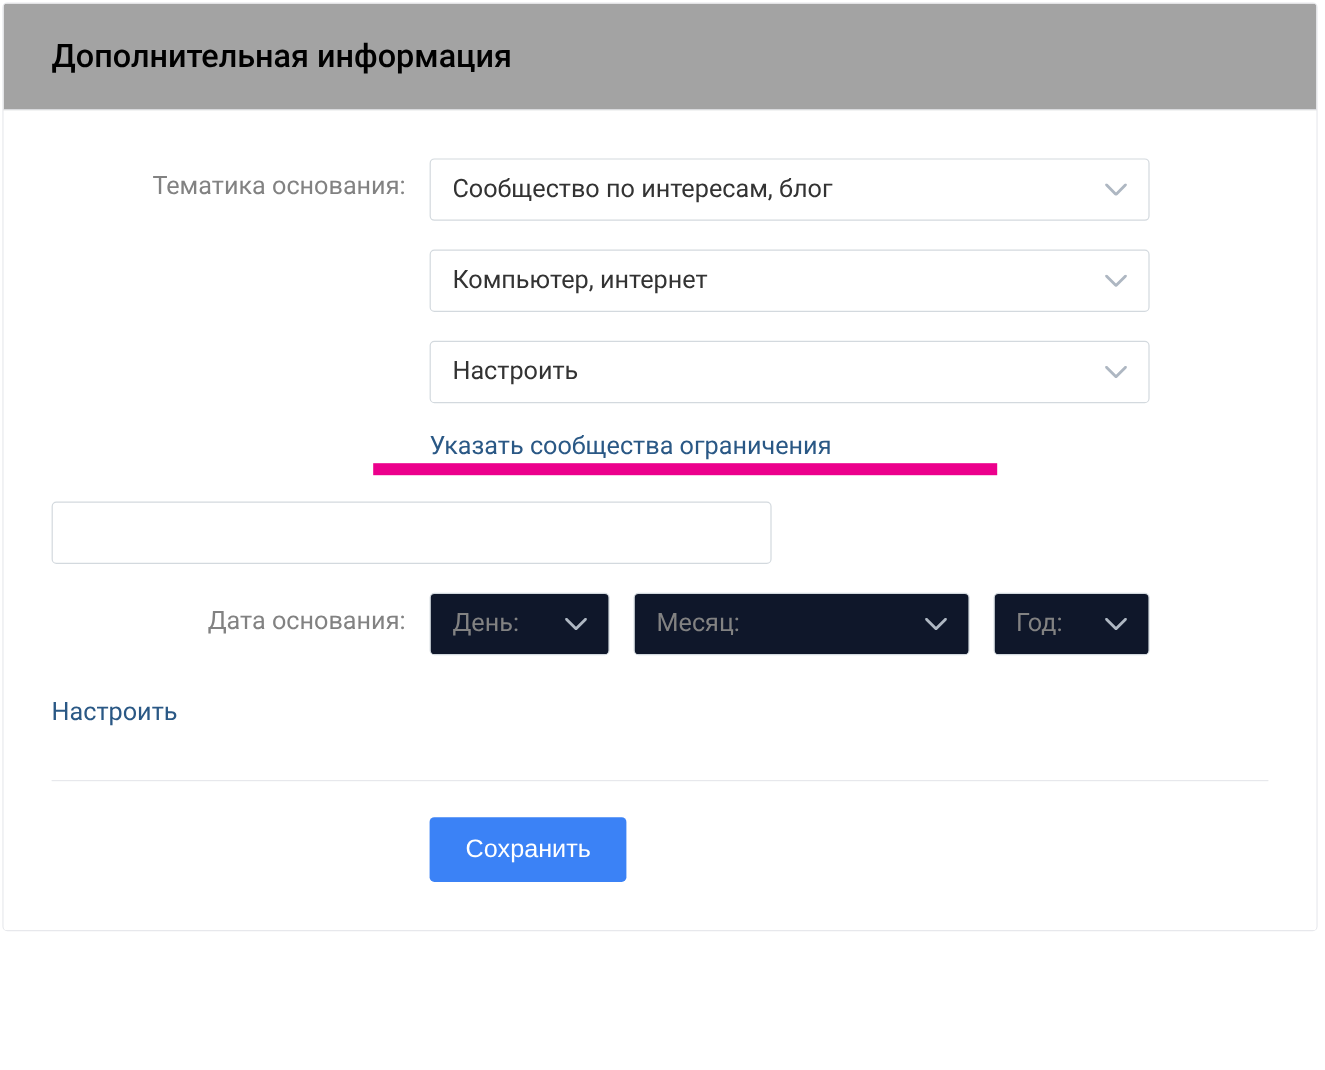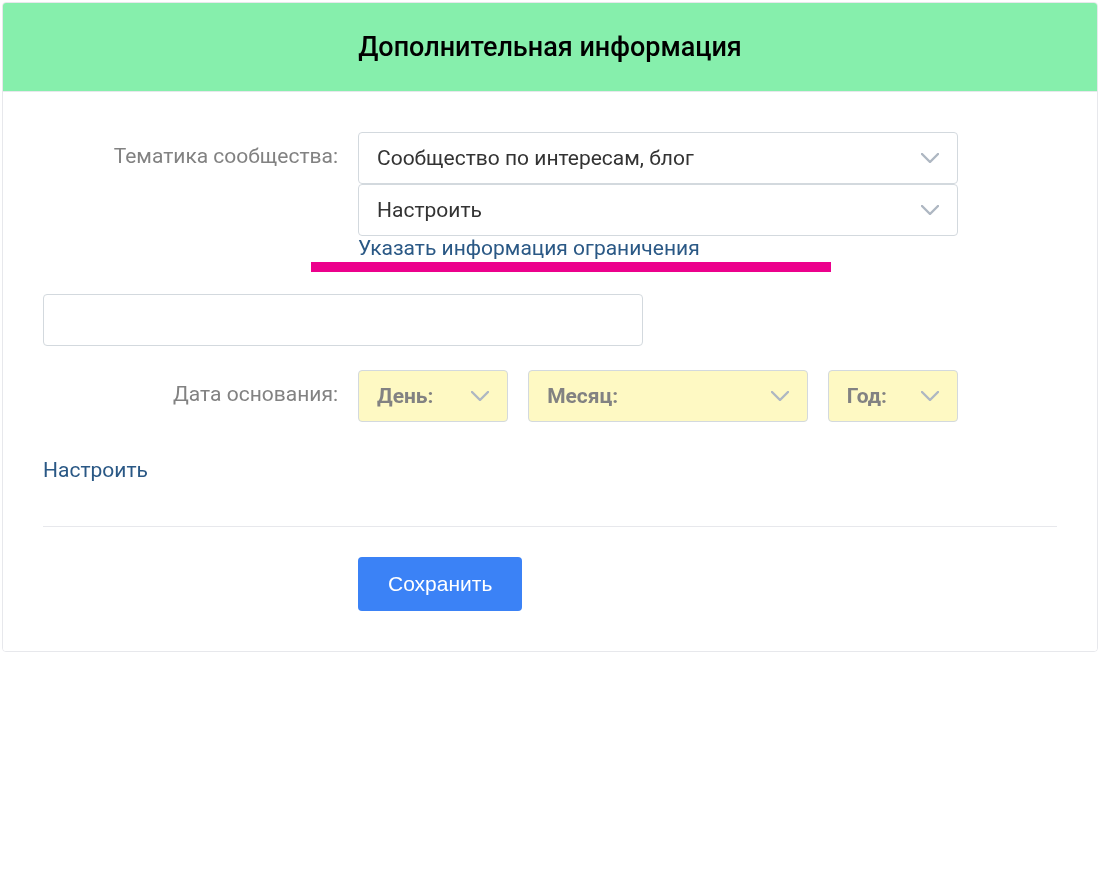--- a/index.html
+++ b/index.html
@@ -14,24 +14,23 @@
       height: 892px;
     }
     .panel {
       border: 1px solid #e7e8ec;
       border-radius: 4px;
       width: 1096px;
       margin: 2px;
       overflow: hidden;
     }
     .panel-header {
-      background: #86efac;
+      background: #a3a3a3;
       padding: 28px 40px;
       border-bottom: 1px solid #e7e8ec;
-      text-align: center;
     }
     .panel-title {
       font-size: 27px;
       font-weight: 500;
       color: #000000;
     }
     .panel-body {
       padding: 40px 40px 10px 40px;
       background: #ffffff;
     }
@@ -45,20 +44,21 @@
       text-align: right;
       padding-right: 20px;
       padding-top: 12px;
       color: #828282;
       font-size: 21px;
     }
     .form-control-col {
       flex: 1;
       display: flex;
       flex-direction: column;
+      gap: 24px;
       max-width: 600px;
     }
     .select-wrap {
       position: relative;
       border: 1px solid #d3d9de;
       border-radius: 4px;
       height: 52px;
       display: flex;
       align-items: center;
       padding: 0 50px 0 18px;
@@ -119,23 +119,22 @@
       gap: 20px;
     }
     .date-select {
       position: relative;
       border: 1px solid #d3d9de;
       border-radius: 4px;
       height: 52px;
       display: flex;
       align-items: center;
       padding: 0 46px 0 18px;
-      background: #fef9c3;
-      cursor: pointer;
-      font-weight: bold;
+      background: #0f172a;
+      cursor: pointer;
     }
     .date-day { width: 155px; }
     .date-month { width: 292px; }
     .date-year { width: 134px; }
     .twitter-row {
       padding-top: 12px;
       padding-bottom: 20px;
     }
     .divider {
       border: none;
@@ -160,44 +159,52 @@
 </head>
 <body>
 
 <div class="panel">
   <div class="panel-header">
     <h2 class="panel-title">Дополнительная информация</h2>
   </div>
   <div class="panel-body">
 
     <div class="form-row">
-      <div class="form-label">Тематика сообщества:</div>
+      <div class="form-label">Тематика основания:</div>
       <div class="form-control-col">
 
         <div class="select-wrap">
           <span class="select-value">Сообщество по интересам, блог</span>
           <span class="chevron">
             <svg viewBox="0 0 18 10">
                 <path d="M1 1 L9 9 L17 1" stroke="#aeb7c2" stroke-width="2.4" fill="none" stroke-linecap="round" stroke-linejoin="round"></path>
               </svg>
           </span>
         </div>
 
+        <div class="select-wrap">
+          <span class="select-value">Компьютер, интернет</span>
+          <span class="chevron">
+            <svg viewBox="0 0 18 10">
+                <path d="M1 1 L9 9 L17 1" stroke="#aeb7c2" stroke-width="2.4" fill="none" stroke-linecap="round" stroke-linejoin="round"></path>
+              </svg>
+          </span>
+        </div>
 
         <div class="select-wrap">
           <span class="select-value">Настроить</span>
           <span class="chevron">
             <svg viewBox="0 0 18 10">
                 <path d="M1 1 L9 9 L17 1" stroke="#aeb7c2" stroke-width="2.4" fill="none" stroke-linecap="round" stroke-linejoin="round"></path>
               </svg>
           </span>
         </div>
 
         <div class="age-link-wrap">
-          <span class="link">Указать информация ограничения</span>
+          <span class="link">Указать сообщества ограничения</span>
           <div class="highlight"></div>
         </div>
 
       </div>
     </div>
 
     <div class="form-row">
       <div class="form-control-col">
         <input type="text" class="text-input" value="" style="">
       </div>

